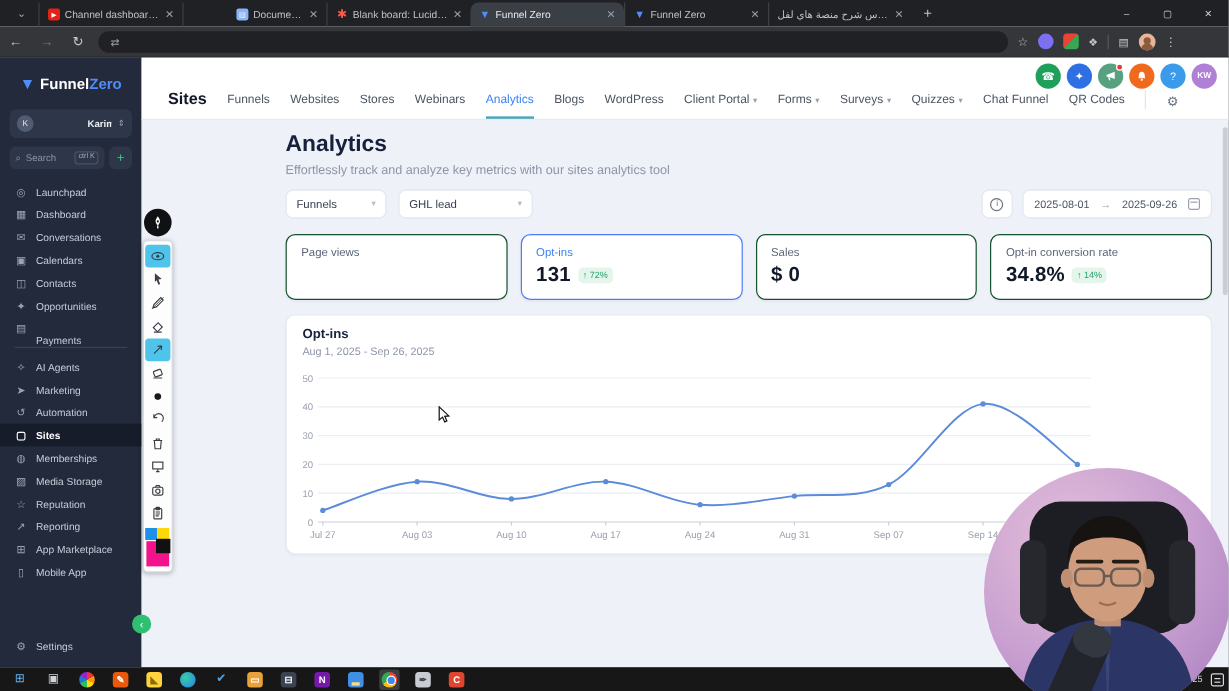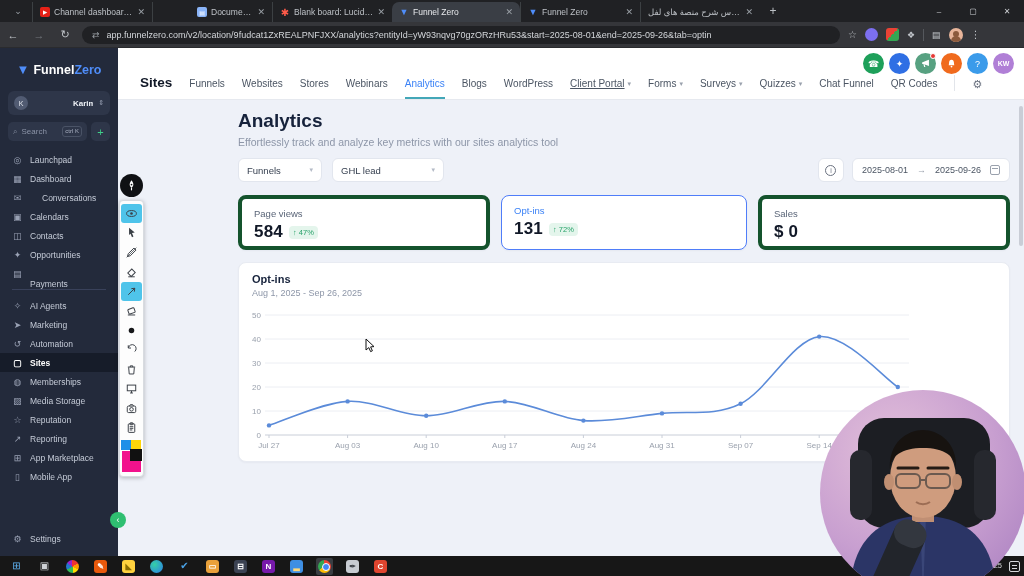--- a/index.html
+++ b/index.html
@@ -91,21 +91,21 @@
   .sel-funnel{width:112px;}
   .range-wrap{position:absolute;right:14px;top:58px;display:flex;gap:8px;}
   .info-btn{width:26px;height:24px;background:#fff;border:1px solid #e2e6ee;border-radius:6px;display:flex;align-items:center;justify-content:center;}
   .info-i{width:11px;height:11px;border:1px solid #6b7280;border-radius:50%;color:#6b7280;font-size:7px;display:flex;align-items:center;justify-content:center;}
   .daterange{height:24px;background:#fff;border:1px solid #e2e6ee;border-radius:6px;display:flex;align-items:center;gap:9px;padding:0 9px;font-size:9px;color:#4b5563;}
   .daterange .arrow{color:#9aa1ad;}
   .cal{width:10px;height:10px;border:1px solid #9aa1ad;border-radius:2px;position:relative;}
   .cal:before{content:"";position:absolute;left:1px;right:1px;top:2px;height:1px;background:#9aa1ad;}
 
   .cards{position:absolute;left:120px;top:95px;right:14px;display:flex;gap:11px;}
-  .card{flex:1;height:55px;background:#fff;border:4px solid #14532d;border-radius:8px;padding:9px 12px;box-shadow:0 1px 2px rgba(20,30,60,.04);}
+  .card{flex:1;height:55px;background:#fff;border:1px solid #14532d;border-radius:8px;padding:9px 12px;box-shadow:0 1px 2px rgba(20,30,60,.04);}
   .card.selected{border:1.5px solid #4f7df9;}
   .card-label{font-size:9.5px;color:#5a6578;}
   .card.selected .card-label{color:#3b82f6;}
   .card-valrow{display:flex;align-items:center;gap:6px;margin-top:3px;}
   .card-value{font-size:17px;font-weight:bold;color:#111827;letter-spacing:.2px;}
   .badge{background:#e4f5ec;color:#27a269;border-radius:4px;font-size:7.5px;padding:2px 4px;}
 
   .chartcard{position:absolute;left:120px;top:162px;right:14px;height:200px;background:#fff;border:1px solid #e8ebf2;border-radius:8px;box-shadow:0 1px 2px rgba(20,30,60,.04);}
   .chart-title{position:absolute;left:13px;top:10px;font-size:11px;font-weight:bold;color:#16223b;}
   .chart-sub{position:absolute;left:13px;top:25px;font-size:9px;color:#8d96a8;}
@@ -190,21 +190,20 @@
       <div class="winbtn">✕</div>
     </div>
   </div>
 
   <div class="toolbar">
     <span class="nav-btn">←</span>
     <span class="nav-btn dim">→</span>
     <span class="nav-btn">↻</span>
     <div class="omnibox">
       <span class="site-info">⇄</span>
-      <span class="url">app.funnelzero.com/v2/location/9fudcat1ZxREALPNFJXX/analytics?entityId=yW93nqvg70gzORzHRu53&amp;start=2025-08-01&amp;end=2025-09-26&amp;tab=optin</span>
     </div>
     <div class="tool-icons">
       <span class="star">☆</span>
       <span class="ext-dot ext-a"></span>
       <span class="ext-dot ext-b"></span>
       <span class="puzzle">❖</span>
       <span class="tbar-sep"></span>
       <span class="sidepanel">▤</span>
       <span class="profile-dot"></span>
       <span class="menu-dots">⋮</span>
@@ -233,21 +232,21 @@
         <div class="nav-item">
           <div class="ni">◎</div>
           <div style="display: inline;">Launchpad</div>
         </div>
         <div class="nav-item">
           <div class="ni">▦</div>
           <div style="display: inline; text-align: right;">Dashboard</div>
         </div>
         <div class="nav-item">
           <div class="ni">✉</div>
-          <div style="display: inline; margin-left: 12px;">Conversations</div>
+          <div style="display: inline;">Conversations</div>
         </div>
         <div class="nav-item">
           <div class="ni">▣</div>
           <div style="display: inline;">Calendars</div>
         </div>
         <div class="nav-item">
           <div class="ni">◫</div>
           <div style="display: inline;">Contacts</div>
         </div>
         <div class="nav-item">
@@ -328,21 +327,21 @@
           <div class="apptab active">
             <div style="display: inline;">Analytics</div>
           </div>
           <div class="apptab">
             <div style="display: inline;">Blogs</div>
           </div>
           <div class="apptab">
             <div style="display: inline;">WordPress</div>
           </div>
           <div class="apptab">
-            <div style="display: inline; text-decoration: underline;">Client Portal</div>
+            <div style="display: inline;">Client Portal</div>
             <div class="caret">▾</div>
           </div>
           <div class="apptab">
             <div style="display: inline;">Forms</div>
             <div class="caret">▾</div>
           </div>
           <div class="apptab">
             <div style="display: inline;">Surveys</div>
             <div class="caret">▾</div>
           </div>
@@ -404,36 +403,39 @@
         <span>2025-08-01</span>
         <span class="arrow">→</span>
         <span>2025-09-26</span>
         <span class="cal"></span>
       </div>
     </div>
 
     <div class="cards">
         <div class="card">
           <div class="card-label">Page views</div>
-          <div class="card-valrow">
-            <div class="card-value">584</div>
-            <div class="badge">↑ 47%</div>
-          </div>
         </div>
         <div class="card selected">
           <div class="card-label">Opt-ins</div>
           <div class="card-valrow">
             <div class="card-value">131</div>
             <div class="badge">↑ 72%</div>
           </div>
         </div>
         <div class="card">
           <div class="card-label">Sales</div>
           <div class="card-valrow">
             <div class="card-value">$ 0</div>
+          </div>
+        </div>
+        <div class="card">
+          <div class="card-label">Opt-in conversion rate</div>
+          <div class="card-valrow">
+            <div class="card-value">34.8%</div>
+            <div class="badge">↑ 14%</div>
           </div>
         </div>
       </div>
 
     <div class="chartcard">
       <div class="chart-title">Opt-ins</div>
       <div class="chart-sub">Aug 1, 2025 - Sep 26, 2025</div>
       <svg id="chart" width="690" height="152">
           <text x="20" y="131" text-anchor="end" font-size="8" fill="#9aa1ad" font-family="Liberation Sans, sans-serif">0</text>
           <line x1="24" y1="104" x2="668" y2="104" stroke="#eceef3" stroke-width="1"></line>

